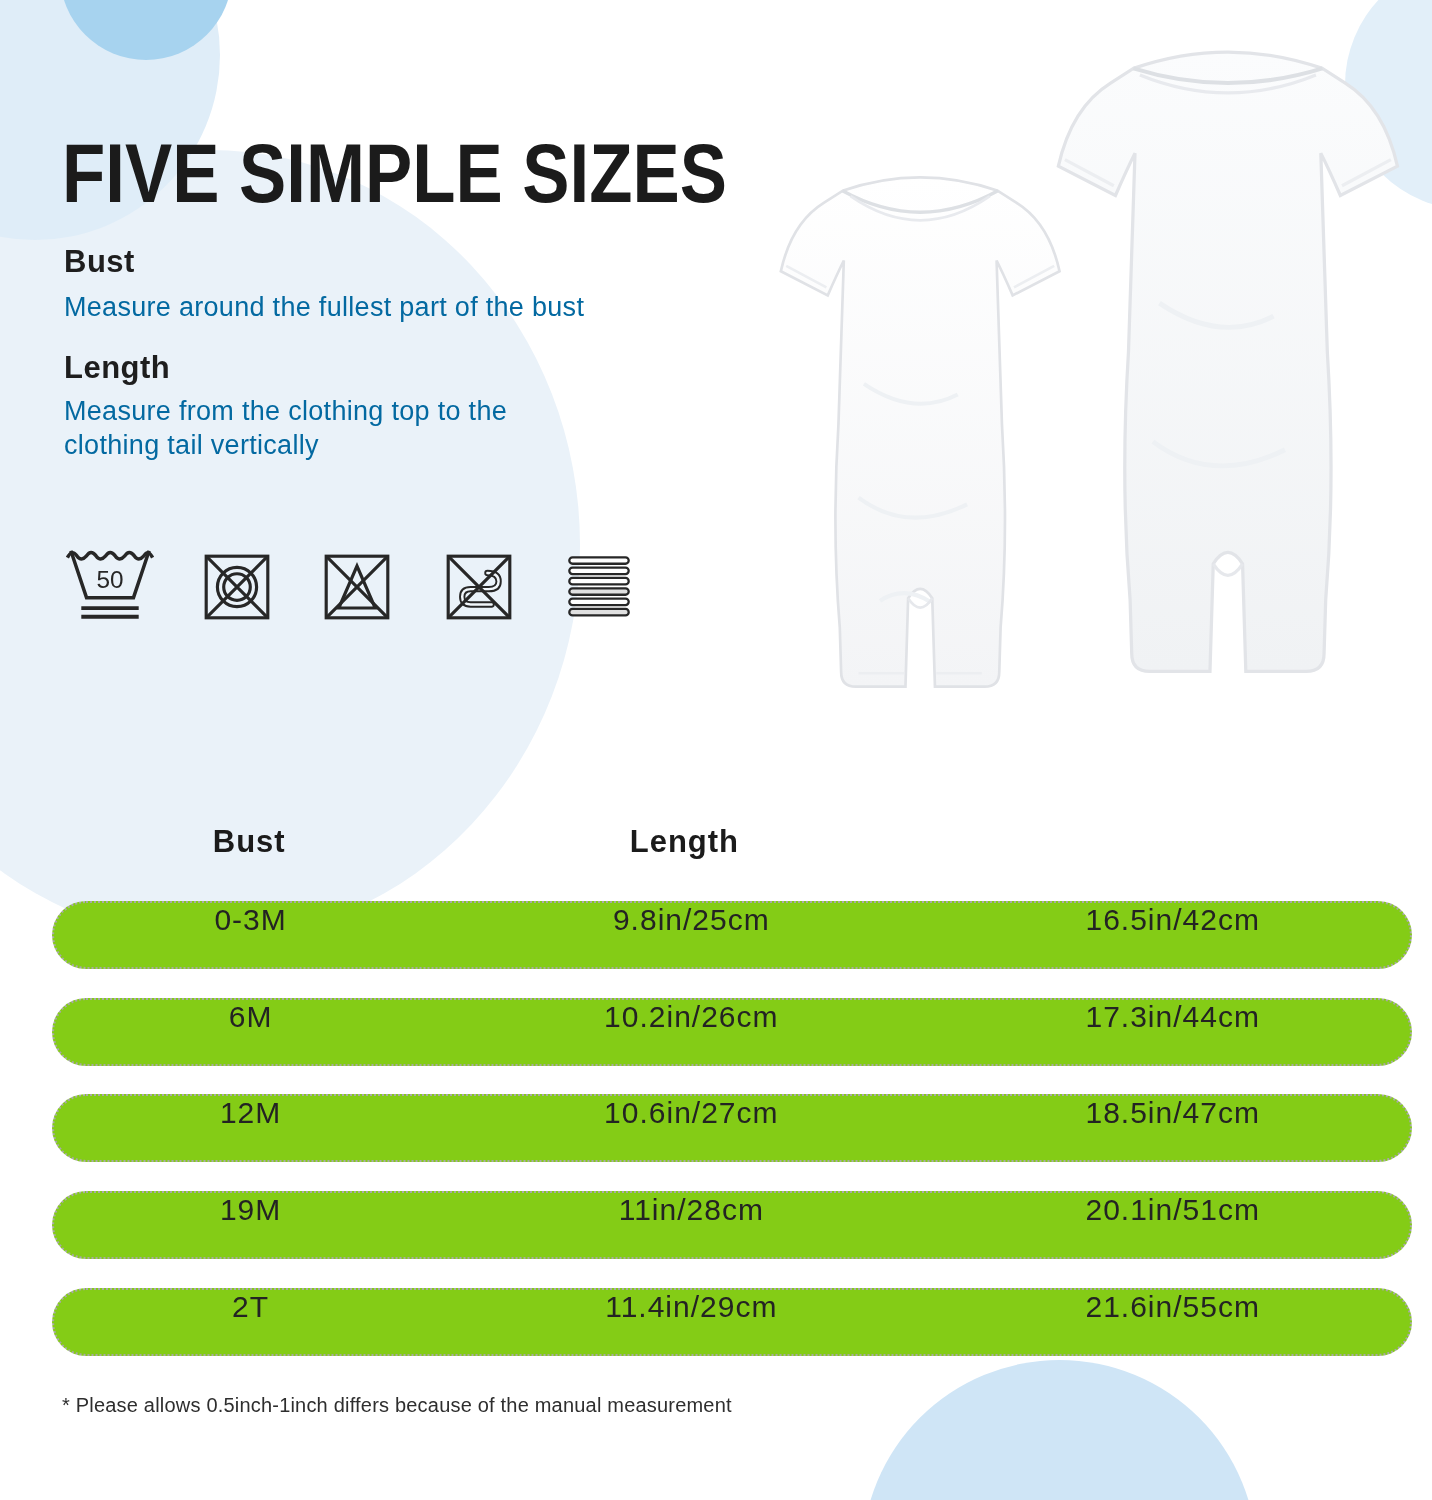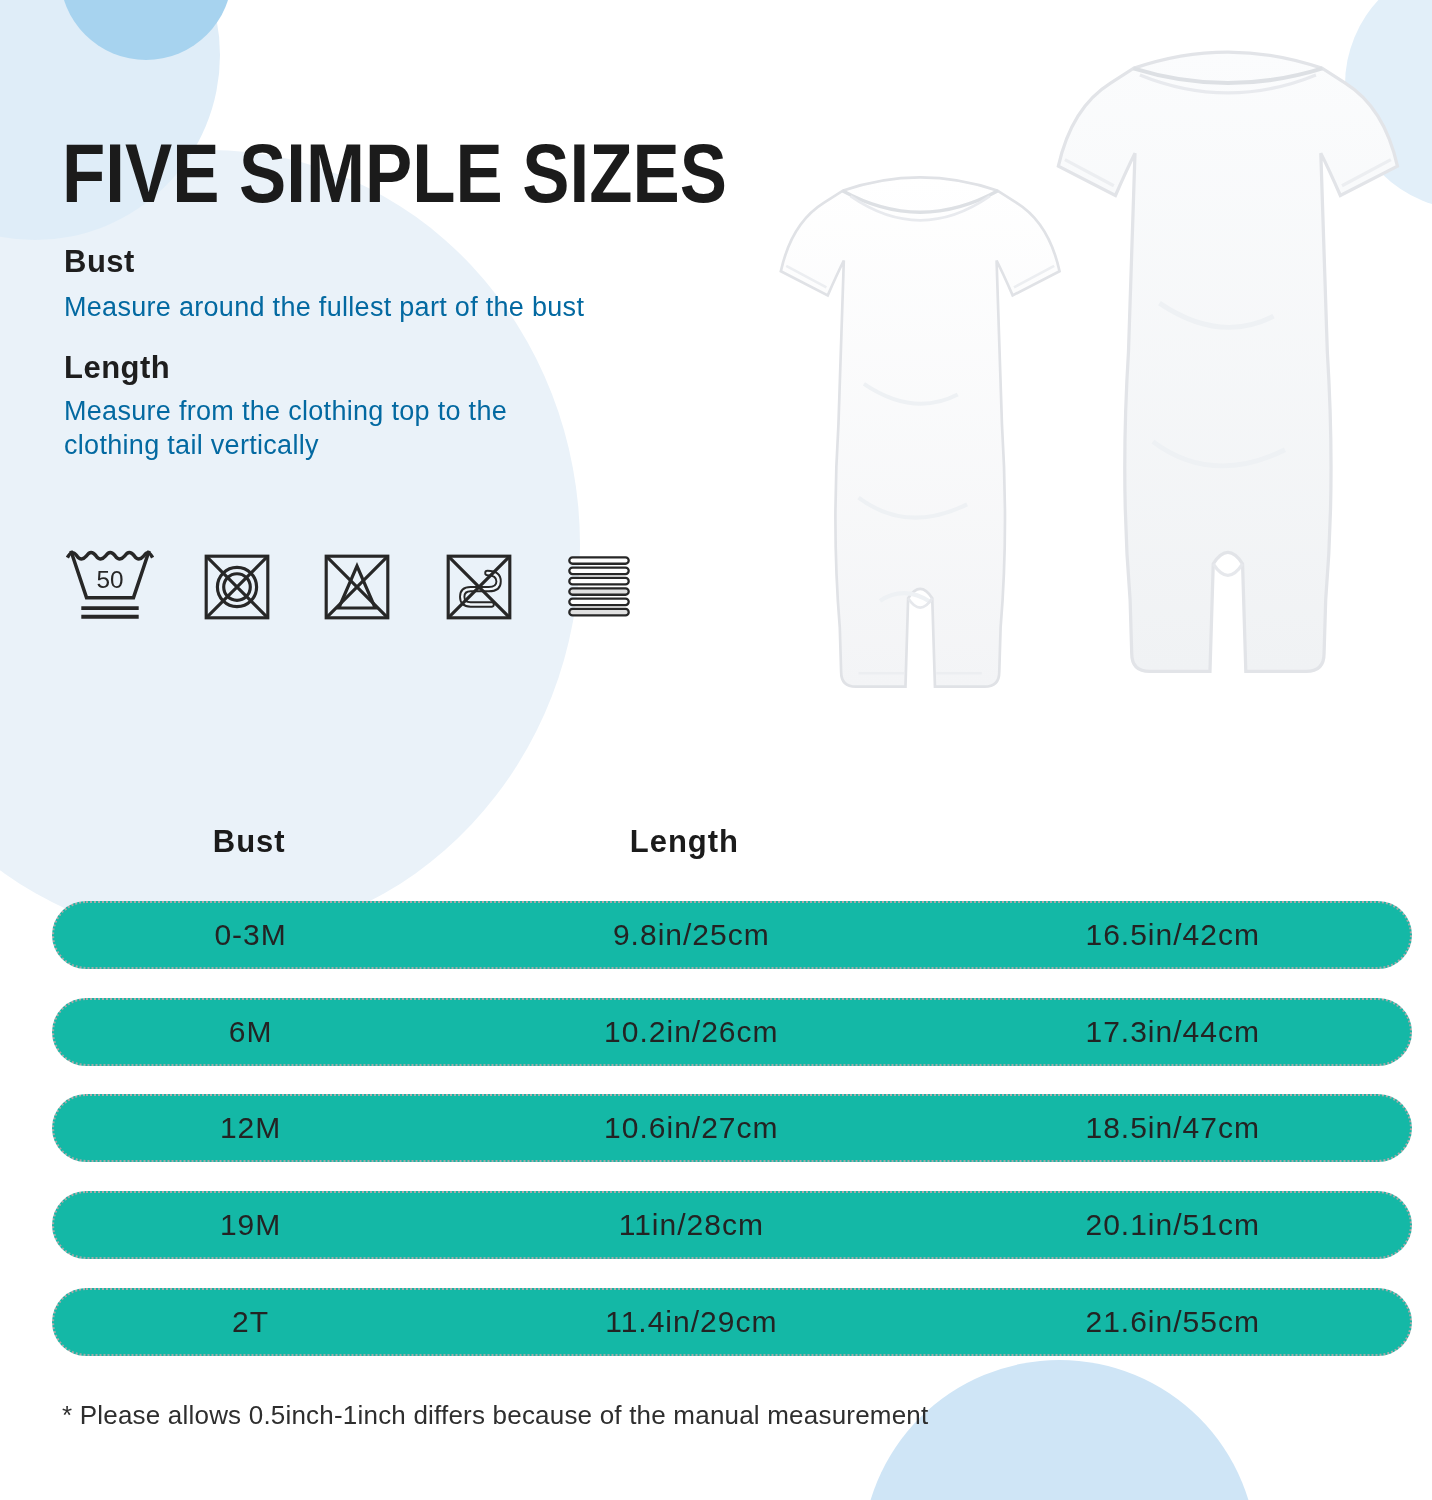--- a/index.html
+++ b/index.html
@@ -33,25 +33,25 @@
   .ci-5{left:566px;top:556px;}
   .care-icon svg{stroke:#272727;fill:none;}
 
   .thead{position:absolute;left:52px;top:824px;width:1360px;display:flex;z-index:2;
     font-weight:bold;font-size:31px;color:#1b1b1b;letter-spacing:1px;}
   .col-size{width:29%;text-align:center;}
   .col-bust{width:36%;text-align:center;}
   .col-len{width:35%;text-align:center;}
 
   .trow{position:absolute;left:52px;width:1356px;height:64px;z-index:2;
-    background:#14b8a6;border:2px dotted #a9a9a9;border-radius:40px;
-    display:flex;align-items:center;font-size:30px;color:#232323;letter-spacing:1px;}
+    background:#84cc16;border:2px dotted #a9a9a9;border-radius:40px;
+    display:flex;align-items:flex-start;font-size:30px;color:#232323;letter-spacing:1px;}
   .r1{top:901px;} .r2{top:998px;} .r3{top:1094px;} .r4{top:1191px;} .r5{top:1288px;}
 
-  .footnote{position:absolute;left:62px;top:1374px;z-index:2;font-size:26px;color:#2e2e2e;letter-spacing:.2px;}
+  .footnote{position:absolute;left:62px;top:1374px;z-index:2;font-size:20px;color:#2e2e2e;letter-spacing:.2px;}
 </style>
 </head>
 <body>
 
 <div class="page">
 
   <div class="bg-circle c-big-left"></div>
   <div class="bg-circle c-top-left"></div>
   <div class="bg-circle c-top-accent"></div>
   <div class="bg-circle c-top-right"></div>

